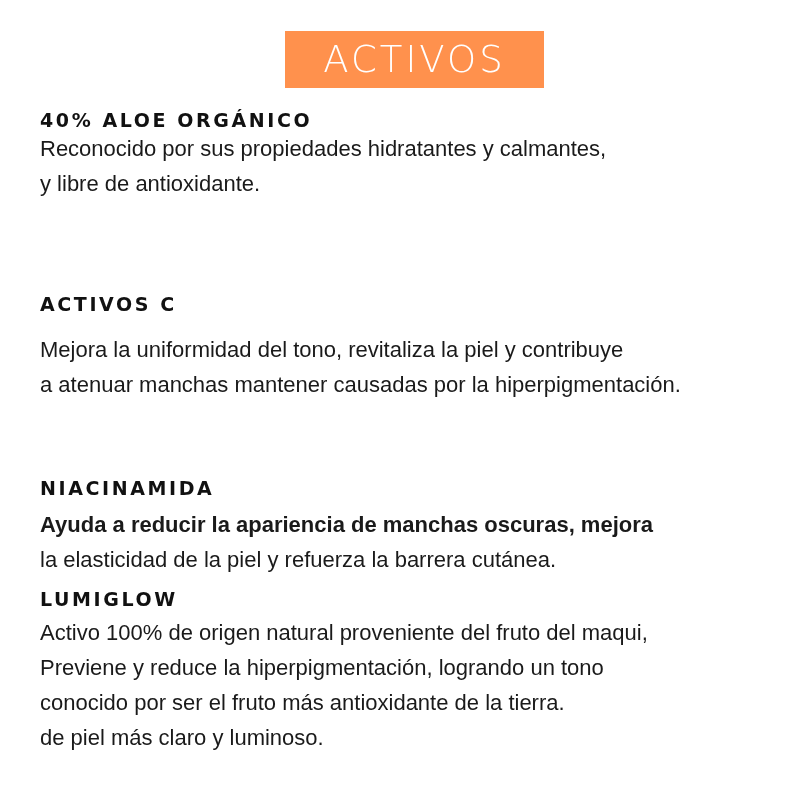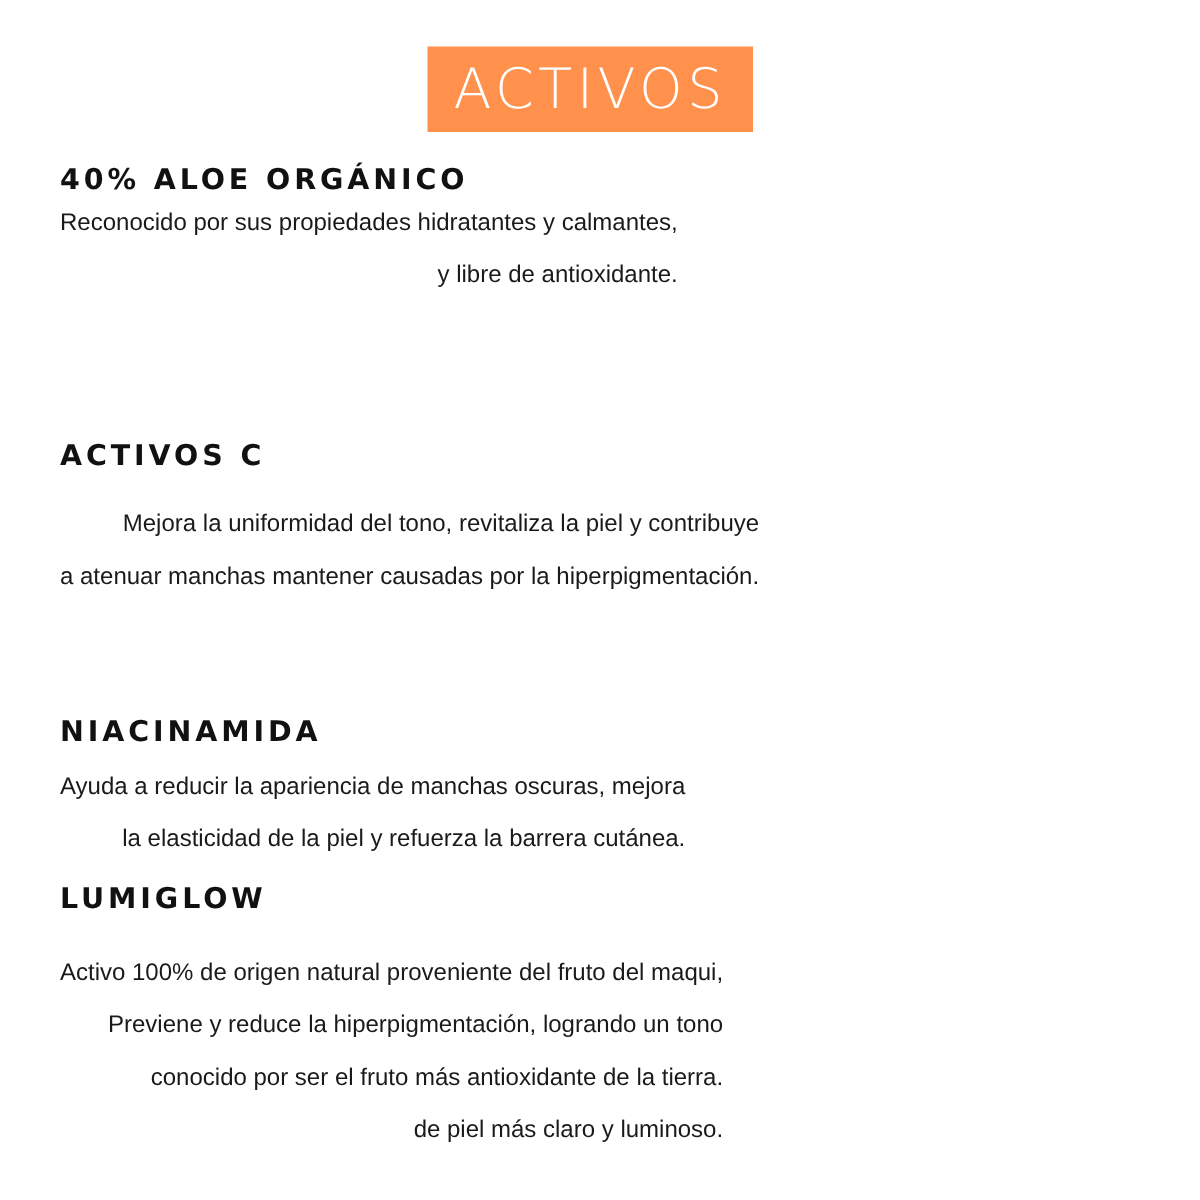--- a/index.html
+++ b/index.html
@@ -12,21 +12,21 @@
       height: 800px;
       position: relative;
       overflow: hidden;
       font-family: "Liberation Sans", sans-serif;
       color: #1a1a1a;
     }
     .title-box {
       position: absolute;
       left: 285px;
       top: 31px;
-      width: 217px;
+      width: 259px;
       height: 57px;
       background: #ff914d;
       display: flex;
       align-items: center;
       justify-content: center;
     }
     .title-text {
       color: #ffffff;
       font-family: "DejaVu Sans", sans-serif;
       font-weight: 300;
@@ -44,25 +44,24 @@
       font-family: "DejaVu Sans", sans-serif;
       font-weight: bold;
       font-size: 19px;
       letter-spacing: 2.6px;
       color: #111111;
       line-height: 24px;
       white-space: nowrap;
     }
     .body-line {
       font-family: "Liberation Sans", sans-serif;
-      font-size: 16px;
+      font-size: 22px;
       line-height: 35px;
       color: #1a1a1a;
       white-space: nowrap;
-      text-align: right;
     }
   </style>
 </head>
 <body>
 
 <div class="title-box">
   <span class="title-text">ACTIVOS</span>
 </div>
 
 <div class="section" style="top:108px;">
@@ -72,23 +71,23 @@
 </div>
 
 <div class="section" style="top:292px;">
   <div class="heading">ACTIVOS C</div>
   <div class="body-line" style="margin-top:16px;">Mejora la uniformidad del tono, revitaliza la piel y contribuye</div>
   <div class="body-line">a atenuar manchas mantener causadas por la hiperpigmentación.</div>
 </div>
 
 <div class="section" style="top:432px;margin-top:44px;">
   <div class="heading">NIACINAMIDA</div>
-  <div class="body-line" style="margin-top:7px;">Ayuda a reducir la apariencia de manchas oscuras, mejora</div>
+  <div class="body-line" style="margin-top:7px;font-weight:bold;">Ayuda a reducir la apariencia de manchas oscuras, mejora</div>
   <div class="body-line">la elasticidad de la piel y refuerza la barrera cutánea.</div>
 </div>
 
 <div class="section" style="top:587px;">
   <div class="heading">LUMIGLOW</div>
-  <div class="body-line" style="margin-top:20px;">Activo 100% de origen natural proveniente del fruto del maqui,</div>
+  <div class="body-line" style="margin-top:4px;">Activo 100% de origen natural proveniente del fruto del maqui,</div>
   <div class="body-line">Previene y reduce la hiperpigmentación, logrando un tono</div>
   <div class="body-line">conocido por ser el fruto más antioxidante de la tierra.</div>
   <div class="body-line">de piel más claro y luminoso.</div>
 </div>
 
 </body></html>

